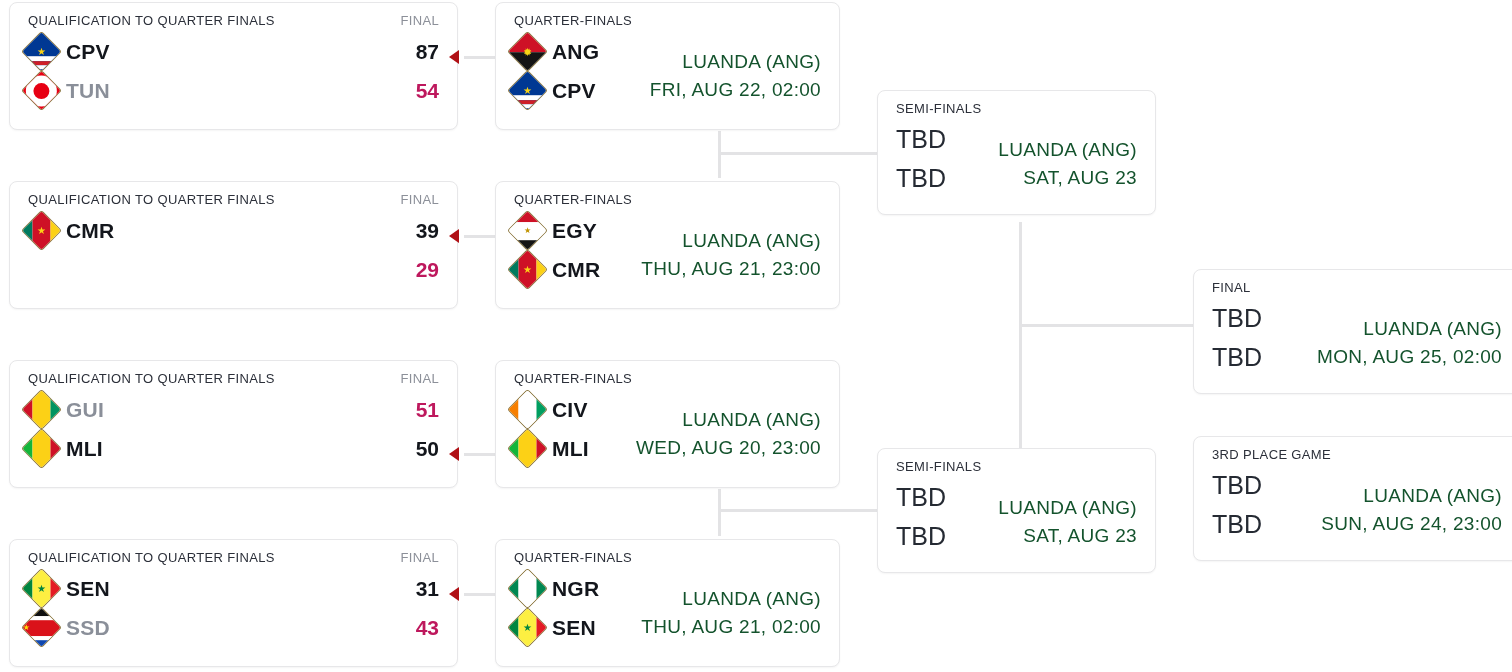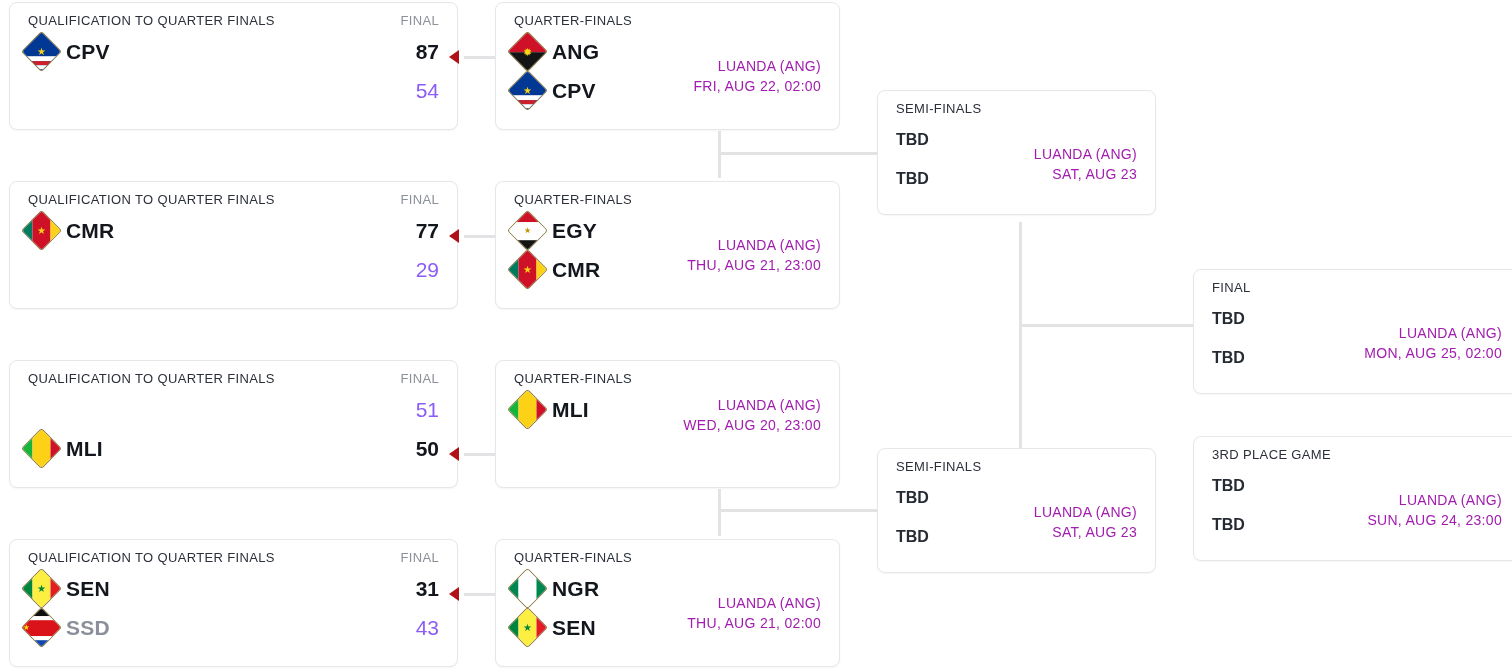--- a/index.html
+++ b/index.html
@@ -55,32 +55,32 @@
   }
   .abbr {
     font-size: 21px; font-weight: bold; letter-spacing: .2px;
     color: #13161c; white-space: nowrap;
   }
   .row.loser .abbr { color: #8a8f99; }
   .score {
     font-size: 21px; font-weight: bold; color: #13161c;
     margin-left: auto; white-space: nowrap;
   }
-  .row.loser .score { color: #8b5cf6; font-weight: normal; }
-
-  
-  .tbd { font-size: 16px; font-weight: bold; color: #252a33; white-space: nowrap; }
+  .row.loser .score { color: #be185d; font-weight: bold; }
+
+  
+  .tbd { font-size: 25px; font-weight: normal; color: #252a33; white-space: nowrap; }
 
   
   .meta {
     position: absolute; right: 18px; top: 50%; transform: translateY(-50%);
     text-align: right; line-height: 1.45;
   }
   .meta div {
-    font-size: 14px; color: #a21caf; letter-spacing: .3px;
+    font-size: 19px; color: #14532d; letter-spacing: .3px;
     text-transform: uppercase; white-space: nowrap;
   }
 
   
   .flag {
     width: 27px; height: 27px; flex: 0 0 27px;
     position: relative; overflow: hidden;
     transform: rotate(45deg);
     border-radius: 2px;
     box-shadow: 0 0 0 1px rgba(120,95,30,.85);
@@ -134,20 +134,30 @@
             <span class="fs" style="top:66%;height:8%;background:#cf2027;"></span>
             <span class="fs" style="top:74%;height:8%;background:#ffffff;"></span>
             <span class="emb star" style="color:#f7d116;">★</span>
           </span>
             </span>
           <span class="abbr">CPV</span>
         </span>
         <span class="score">87</span>
       </div>
       <div class="row loser">
+        <span class="team">
+          <span class="flag">
+              <span class="inner">
+            <span class="fs" style="top:0;height:100%;background:#e70013;"></span>
+            <span class="emb" style="width:58%;height:58%;border-radius:50%;background:#ffffff;"></span>
+            <span class="emb" style="width:30%;height:30%;border-radius:50%;background:#e70013;"></span>
+          </span>
+            </span>
+          <span class="abbr">TUN</span>
+        </span>
         <span class="score">54</span>
       </div>
     </div>
   </div>
   <div class="arrow" style="left:449px; top:50px;"></div>
 
   <div class="card" style="left:9px; top:181px; width:449px; height:128px;">
     <div class="card-head">
       <span class="card-title">QUALIFICATION TO QUARTER FINALS</span>
       <span class="card-final-label">FINAL</span>
@@ -158,36 +168,46 @@
           <span class="flag">
               <span class="inner">
             <span class="fv" style="left:0;width:33.34%;background:#007a5e;"></span>
             <span class="fv" style="left:33.34%;width:33.33%;background:#ce1126;"></span>
             <span class="fv" style="left:66.67%;width:33.33%;background:#fcd116;"></span>
             <span class="emb star" style="color:#fcd116;">★</span>
           </span>
             </span>
           <span class="abbr">CMR</span>
         </span>
-        <span class="score">77</span>
+        <span class="score">39</span>
       </div>
       <div class="row loser">
         <span class="score">29</span>
       </div>
     </div>
   </div>
   <div class="arrow" style="left:449px; top:229px;"></div>
 
   <div class="card" style="left:9px; top:360px; width:449px; height:128px;">
     <div class="card-head">
       <span class="card-title">QUALIFICATION TO QUARTER FINALS</span>
       <span class="card-final-label">FINAL</span>
     </div>
     <div class="rows">
       <div class="row loser">
+        <span class="team">
+          <span class="flag">
+              <span class="inner">
+            <span class="fv" style="left:0;width:33.34%;background:#ce1126;"></span>
+            <span class="fv" style="left:33.34%;width:33.33%;background:#fcd116;"></span>
+            <span class="fv" style="left:66.67%;width:33.33%;background:#009460;"></span>
+          </span>
+            </span>
+          <span class="abbr">GUI</span>
+        </span>
         <span class="score">51</span>
       </div>
       <div class="row">
         <span class="team">
           <span class="flag">
               <span class="inner">
             <span class="fv" style="left:0;width:33.34%;background:#14b53a;"></span>
             <span class="fv" style="left:33.34%;width:33.33%;background:#fcd116;"></span>
             <span class="fv" style="left:66.67%;width:33.33%;background:#ce1126;"></span>
           </span>
@@ -318,20 +338,32 @@
 
   <div class="card" style="left:495px; top:360px; width:345px; height:128px;">
     <div class="card-head">
       <span class="card-title">QUARTER-FINALS</span>
     </div>
     <div class="rows">
       <div class="row">
         <span class="team">
           <span class="flag">
               <span class="inner">
+            <span class="fv" style="left:0;width:33.34%;background:#f77f00;"></span>
+            <span class="fv" style="left:33.34%;width:33.33%;background:#ffffff;"></span>
+            <span class="fv" style="left:66.67%;width:33.33%;background:#009e60;"></span>
+          </span>
+            </span>
+          <span class="abbr">CIV</span>
+        </span>
+      </div>
+      <div class="row">
+        <span class="team">
+          <span class="flag">
+              <span class="inner">
             <span class="fv" style="left:0;width:33.34%;background:#14b53a;"></span>
             <span class="fv" style="left:33.34%;width:33.33%;background:#fcd116;"></span>
             <span class="fv" style="left:66.67%;width:33.33%;background:#ce1126;"></span>
           </span>
             </span>
           <span class="abbr">MLI</span>
         </span>
       </div>
       <div class="meta">
         <div>LUANDA (ANG)</div>

